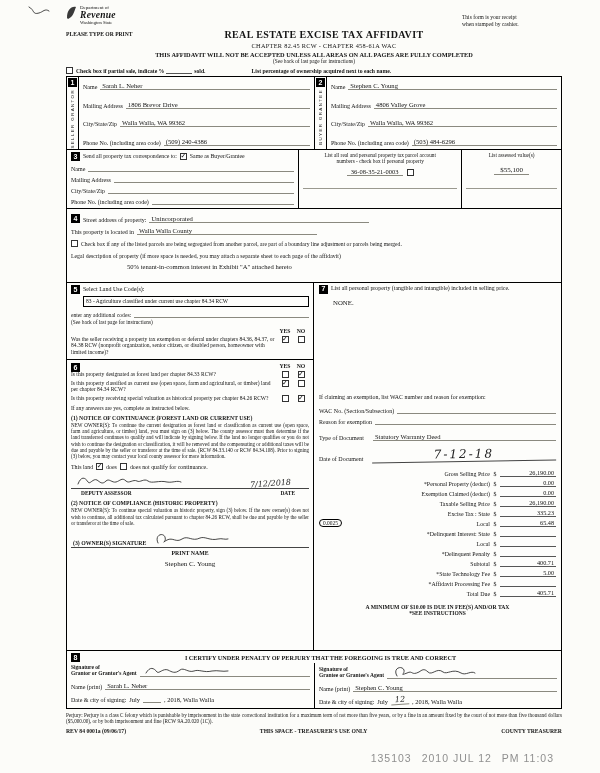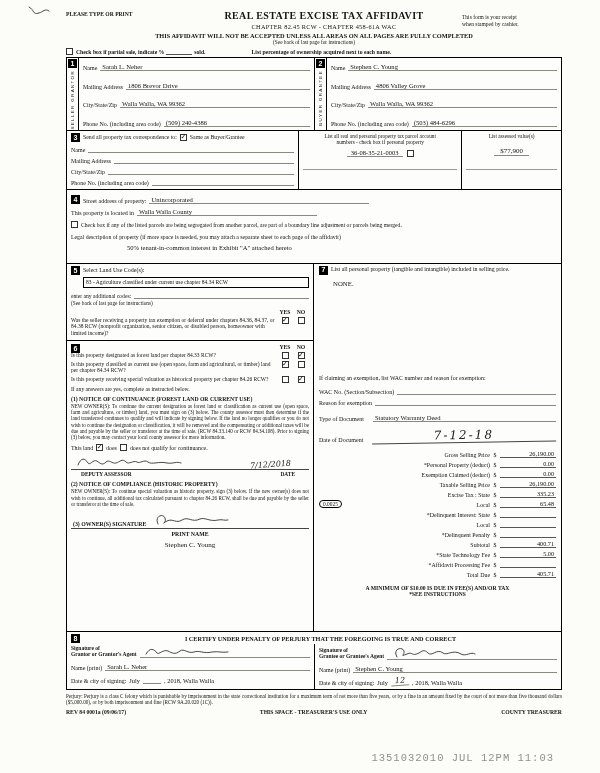--- a/index.html
+++ b/index.html
@@ -9,21 +9,21 @@
 
   
   .hdr { padding:5px 38px 0 66px; position:relative; }
   .scribble { position:absolute; left:26px; top:3px; }
   .hdr-grid { display:grid; grid-template-columns:120px 1fr 100px; column-gap:4px; }
   .logo { display:flex; gap:3px; align-items:flex-start; }
   .logo-txt .l1 { font-size:5px; }
   .logo-txt .l2 { font-size:9.5px; font-weight:bold; font-style:italic; letter-spacing:.3px; }
   .logo-txt .l3 { font-size:4.6px; }
   .please { font-size:5.6px; font-weight:bold; margin-top:6px; display:block; }
-  .title { font-size:10px; font-weight:bold; text-align:center; letter-spacing:.4px; margin-top:5px; }
+  .title { font-size:10px; font-weight:bold; text-align:center; letter-spacing:.4px; margin-top:24px; }
   .chapter { font-size:6.3px; text-align:center; margin-top:2px; letter-spacing:.3px; }
   .receipt { font-size:5.5px; padding-top:9px; line-height:1.3; }
   .warning { text-align:center; font-weight:bold; font-size:6.3px; margin-top:2px; }
   .seeback { text-align:center; font-size:5.3px; }
   .partialrow { display:flex; font-size:5.7px; font-weight:bold; margin:3px 0 2px; align-items:flex-end; }
   .partialrow .short-u { width:26px; border-bottom:1px solid #555; margin:0 2px; }
   .partialrow .own { margin-left:46px; }
 
   
   .form-box { margin:1px 38px 0 66px; border:1.5px solid #000; background:#fdfdfb; }
@@ -108,35 +108,45 @@
   .certify { flex:1; text-align:center; font-weight:bold; font-size:6.2px; }
   .sig-cols { display:flex; }
   .sig-col { width:50%; padding:1px 4px 3px; }
   .sig-col + .sig-col { border-left:1px solid #000; }
   .siglabel { font-weight:bold; font-size:5.5px; line-height:1.15; white-space:nowrap; }
   .srow { display:flex; align-items:flex-end; gap:3px; min-height:13px; }
 
   
   .perjury { margin:3px 38px 0 66px; font-size:5.15px; line-height:1.3; text-align:justify; }
   .footline { margin:3px 38px 0 66px; display:flex; justify-content:space-between; font-size:5.7px; font-weight:bold; }
-  .stamp { position:absolute; right:46px; bottom:9px; font-family:Liberation Mono, monospace;
-           font-size:10.5px; color:#8f8f8f; letter-spacing:1px; display:flex; }
+  .stamp { position:absolute; right:46px; bottom:9px; font-family:Liberation Sans, sans-serif;
+           font-size:10.5px; color:#8f8f8f; letter-spacing:1px; display:flex; gap:10px; }
   .sig-svg path { fill:none; stroke:#333; stroke-width:0.9; stroke-linecap:round; }
 </style>
 </head>
 <body>
 
 <div class="page">
 
   <div class="hdr">
     <svg class="scribble sig-svg" width="26" height="16">
         <path d="M3,4 C9,7 6,12 13,10 C17,9 19,5 23,8"></path>
       </svg>
     <div class="hdr-grid">
       <div>
+        <div class="logo">
+          <svg width="11" height="15" viewBox="0 0 11 15">
+              <path d="M1,13 C1,5 5,1 10,2 C8,7 7,12 2,14 Z" fill="#3a3a3a"></path>
+            </svg>
+          <div class="logo-txt">
+            <div class="l1">Department of</div>
+            <div class="l2">Revenue</div>
+            <div class="l3">Washington State</div>
+          </div>
+        </div>
         <span class="please">PLEASE TYPE OR PRINT</span>
       </div>
       <div>
         <div class="title">REAL ESTATE EXCISE TAX AFFIDAVIT</div>
         <div class="chapter">CHAPTER 82.45 RCW - CHAPTER 458-61A WAC</div>
       </div>
       <div class="receipt">
         <div>This form is your receipt</div>
         <div>when stamped by cashier.</div>
       </div>
@@ -236,21 +246,21 @@
           <span>numbers - check box if personal property</span>
         </div>
         <div class="parcelrow">
           <span style="border-bottom:1px solid #8a897f;padding:0 4px;">36-08-35-21-0003</span>
           <span class="cb"></span>
         </div>
         <div class="blank-u"></div>
       </div>
       <div class="s3-right">
         <div class="head">List assessed value(s)</div>
-        <span class="assessed">$77,900</span>
+        <span class="assessed">$55,100</span>
         <div class="blank-u"></div>
       </div>
     </div>
 
     <div class="sec4">
       <div class="r">
         <span class="badge">4</span>
         <span class="lbl">Street address of property:</span>
         <span class="fill" style="max-width:220px">Unincorporated</span>
       </div>

